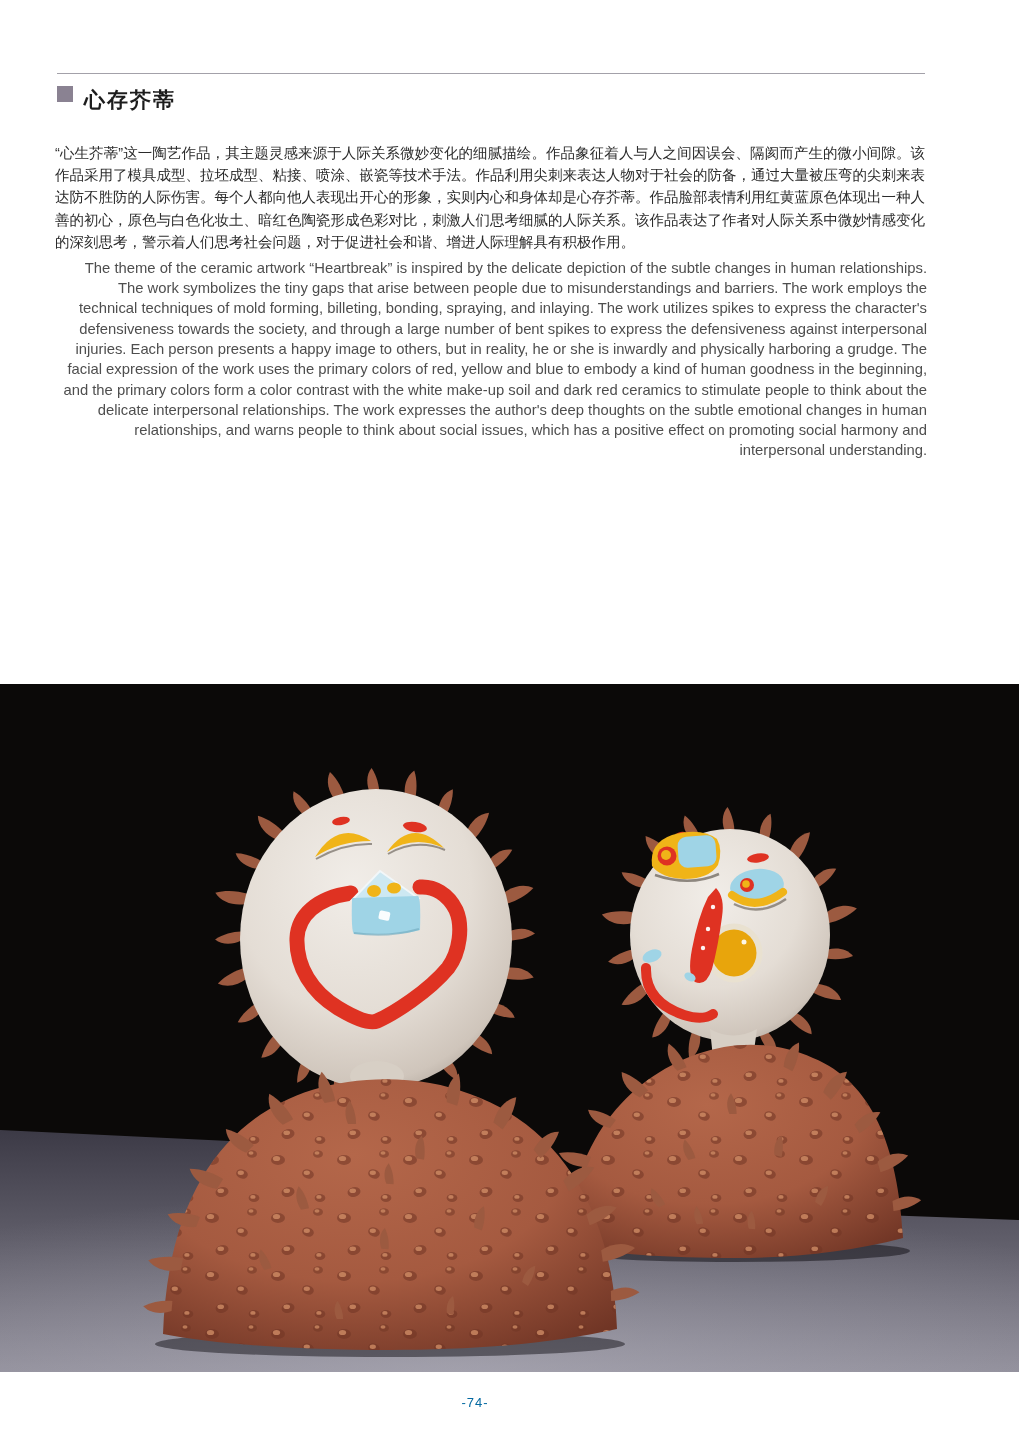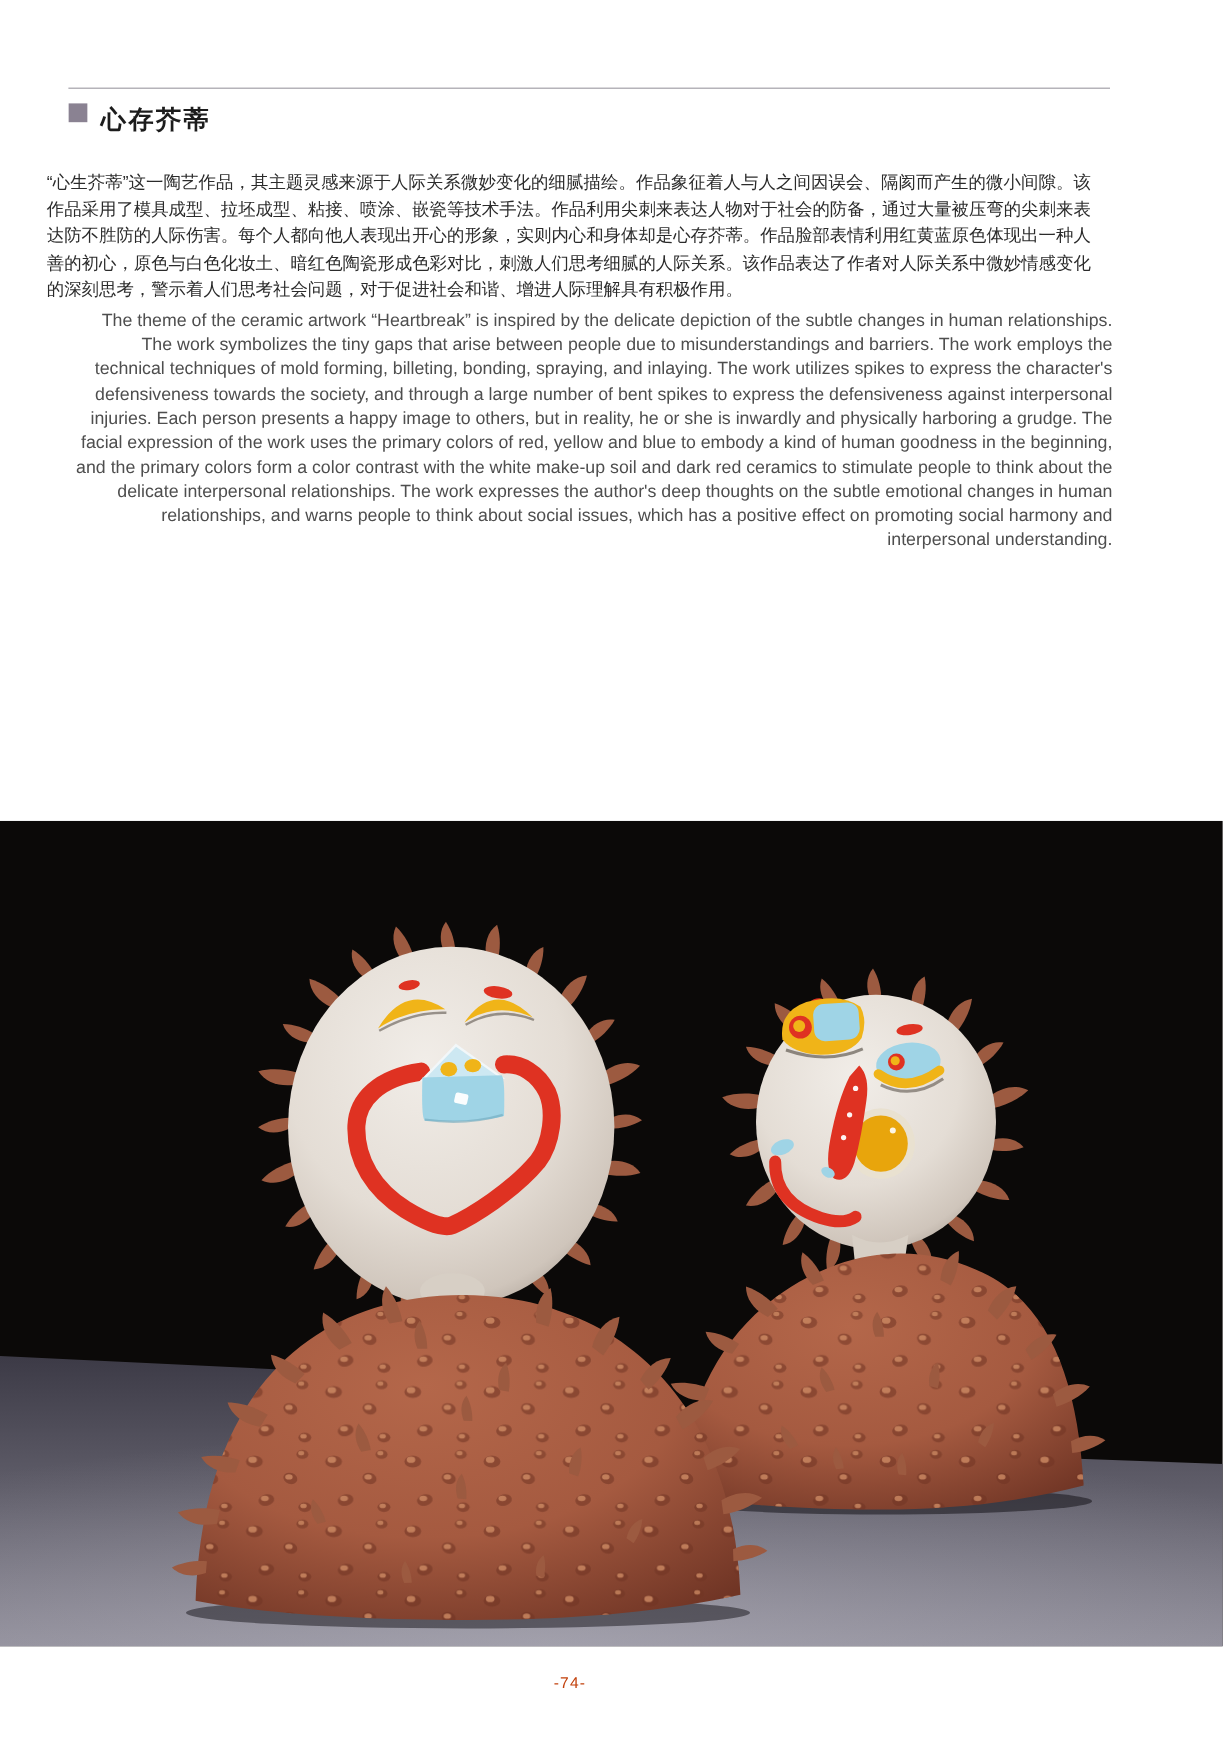--- a/index.html
+++ b/index.html
@@ -5,32 +5,32 @@
   html,body { margin:0; padding:0; }
   .page {
     position:relative; width:1024px; height:1448px; background:#ffffff;
     font-family:"Liberation Sans","DejaVu Sans",sans-serif; overflow:hidden;
   }
   .rule { position:absolute; left:57px; top:73px; width:868px; height:1px; background:#a3a1a9; }
   .title-row { position:absolute; left:57px; top:86px; display:flex; gap:11px; }
   .title-sq svg { display:block; }
   .title-text { font-size:21px; font-weight:700; color:#1c1c1c; letter-spacing:2px; }
   .zh {
-    position:absolute; left:39px; top:127px; width:870px;
+    position:absolute; left:55px; top:127px; width:870px;
     font-size:14.5px; line-height:22.4px; color:#2b2b2b; text-align:justify;
   }
   .en {
     position:absolute; left:57px; top:243px; width:870px;
     font-size:14.8px; line-height:20.3px; color:#4e4e4e; text-align:right;
   }
   .photo { position:absolute; left:0px; top:684px; width:1019px; height:688px; }
   .photo svg { display:block; }
   .pagenum {
     position:absolute; left:0px; top:1395px; width:950px; text-align:center;
-    font-size:13px; color:#c2410c; letter-spacing:1px;
+    font-size:13px; color:#0369a1; letter-spacing:1px;
   }
 </style>
 </head>
 <body>
 
 <div class="page">
 
   <div class="rule"></div>
 
   <div class="title-row">

